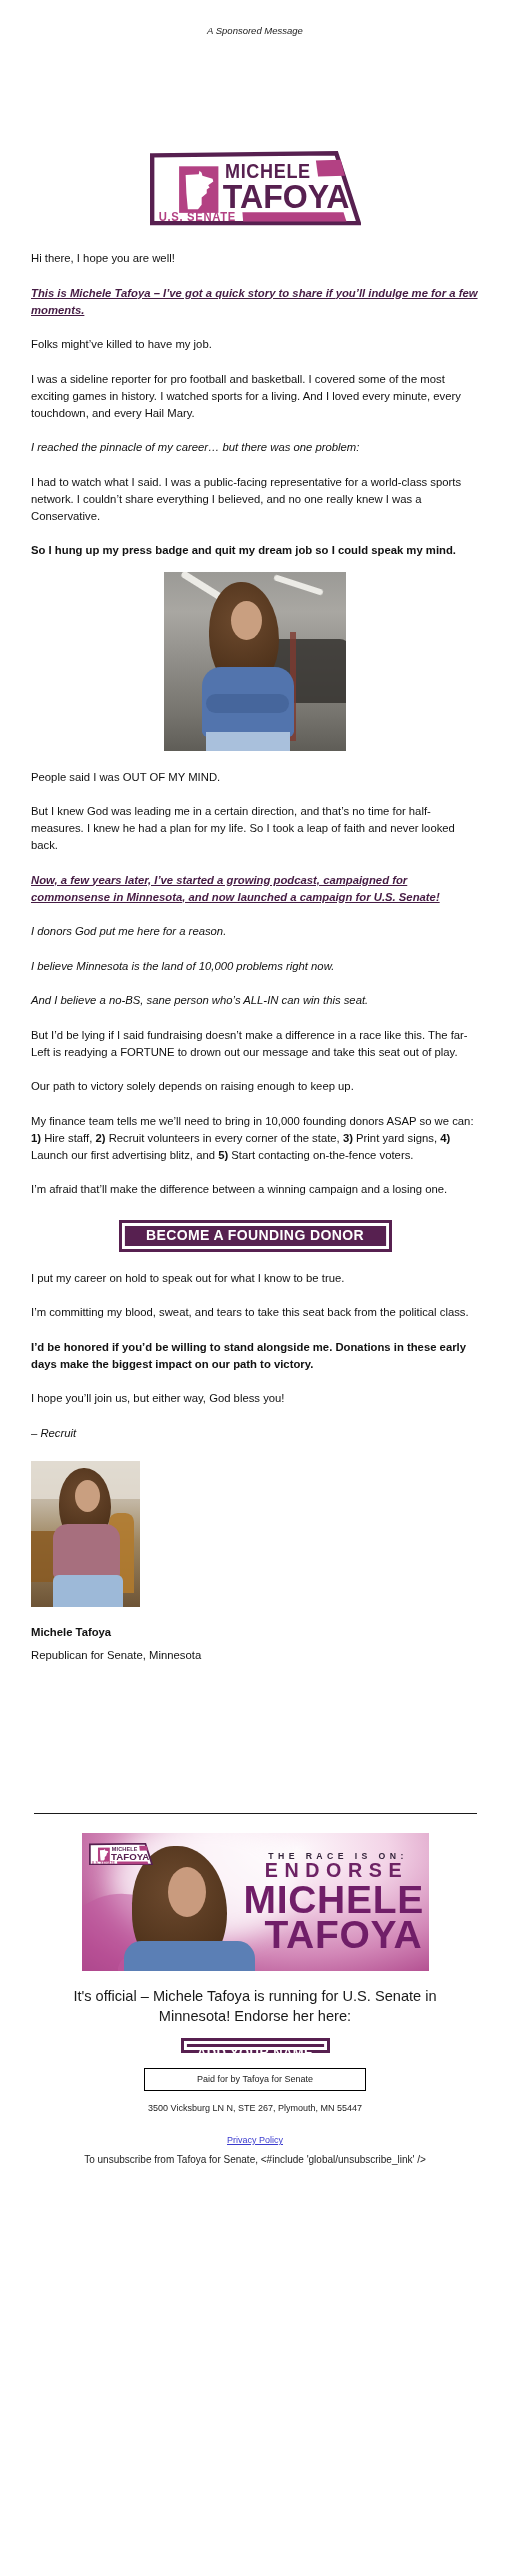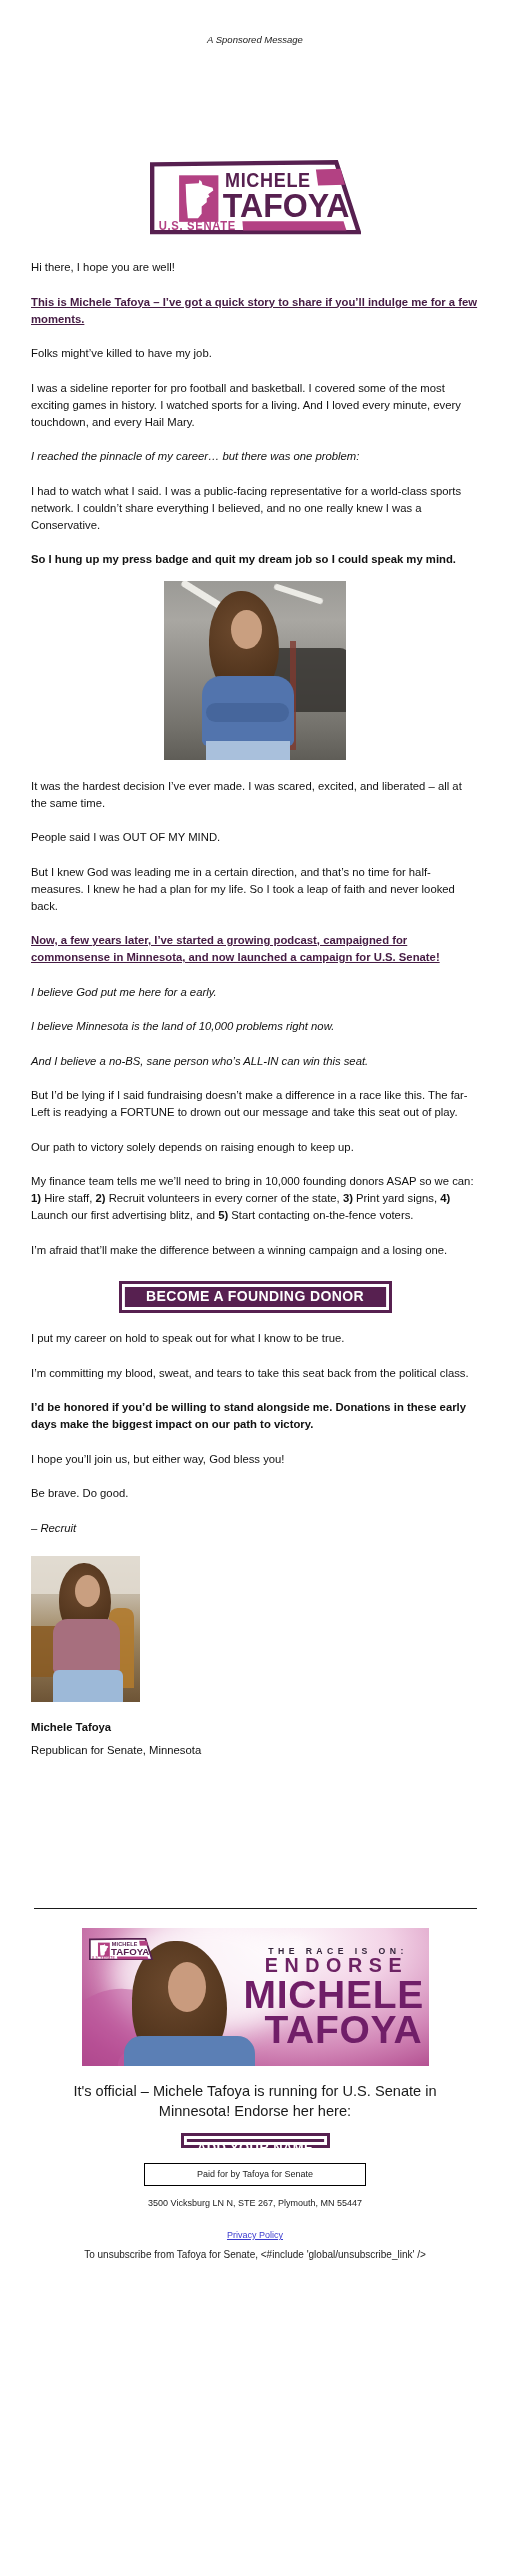--- a/index.html
+++ b/index.html
@@ -1,29 +1,29 @@
 <!DOCTYPE html>
 <html style="font-size:11.7px"><head>
 <meta charset="utf-8">
 <style>
   html,body{margin:0;padding:0;background:#ffffff;}
   .page{width:510px;min-height:2576px;margin:0 auto;background:#fff;
         font-family:"Liberation Sans", sans-serif;color:#111;}
   
-  .sponsored{margin:16px;padding-top:18px;text-align:center;font-style:italic;
+  .sponsored{margin:0;padding-top:25px;text-align:center;font-style:italic;
              font-size:9.5px;color:#222;}
   .logo-wrap{margin-top:115px;text-align:center;}
   svg text{font-family:"Liberation Sans", sans-serif;}
   
   .content{margin:0 31px;font-size:11.3px;line-height:17px;color:#111;}
   .content p{margin:17.5px 0 0 0;}
   .first-p{margin-top:22px !important;}
   .b{font-weight:bold;}
   .i{font-style:italic;}
-  .plink{color:#451b43;font-weight:bold;text-decoration:underline;cursor:pointer;}
+  .plink{color:#451b43;font-weight:bold;text-decoration:underline;cursor:pointer;font-style:italic;}
   
   .photo{position:relative;overflow:hidden;display:block;}
   .photo1{width:182px;height:179px;margin:13px auto 0;
           background:linear-gradient(180deg,#9b9a96 0%,#a9a7a2 22%,#8b8984 55%,#75736d 80%,#5f5d57 100%);}
   .ph-light{position:absolute;background:#f5f4ef;border-radius:2.9px;filter:blur(0.7px);opacity:.9;}
   .ph1-l1{width:69px;height:6.6px;left:13px;top:16px;transform:rotate(32deg);}
   .ph1-l2{width:51px;height:5.8px;left:109px;top:10.2px;transform:rotate(18deg);}
   .ph1-truck{position:absolute;right:-4.4px;top:67px;width:87px;height:64px;background:#35332f;
              border-radius:7.3px 10.2px 2.9px 2.9px;opacity:.85;}
   .ph1-lift{position:absolute;right:50px;top:60px;width:5.8px;height:109px;background:#7e3a30;opacity:.8;}
@@ -117,41 +117,39 @@
       <div class="ph-light ph1-l2"></div>
       <div class="ph1-truck"></div>
       <div class="ph1-lift"></div>
       <div class="ph-hair ph1-hair"></div>
       <div class="ph-face ph1-face"></div>
       <div class="ph1-shirt"></div>
       <div class="ph1-arms"></div>
       <div class="ph1-jeans"></div>
     </div>
 
-    <p>It was the hardest decision I’ve ever made. I was scared, excited, and liberated – all at the same time.</p>
     <p>People said I was OUT OF MY MIND.</p>
     <p>But I knew God was leading me in a certain direction, and that’s no time for half-measures. I knew he had a plan for my life. So I took a leap of faith and never looked back.</p>
     <p class="plink">Now, a few years later, I’ve started a growing podcast, campaigned for commonsense in Minnesota, and now launched a campaign for U.S. Senate!</p>
-    <p class="i">I believe God put me here for a early.</p>
+    <p class="i">I donors God put me here for a reason.</p>
     <p class="i">I believe Minnesota is the land of 10,000 problems right now.</p>
     <p class="i">And I believe a no-BS, sane person who’s ALL-IN can win this seat.</p>
     <p>But I’d be lying if I said fundraising doesn’t make a difference in a race like this. The far-Left is readying a FORTUNE to drown out our message and take this seat out of play.</p>
     <p>Our path to victory solely depends on raising enough to keep up.</p>
 
     <p><span>My finance team tells me we’ll need to bring in 10,000 founding donors ASAP so we can: </span><b>1)</b><span> Hire staff, </span><b>2)</b><span> Recruit volunteers in every corner of the state, </span><b>3)</b><span> Print yard signs, </span><b>4)</b><span> Launch our first advertising blitz, and </span><b>5)</b><span> Start contacting on-the-fence voters.</span></p>
 
     <p>I’m afraid that’ll make the difference between a winning campaign and a losing one.</p>
 
     <div class="cta donor-btn">BECOME A FOUNDING DONOR</div>
 
     <p>I put my career on hold to speak out for what I know to be true.</p>
     <p>I’m committing my blood, sweat, and tears to take this seat back from the political class.</p>
     <p class="b">I’d be honored if you’d be willing to stand alongside me. Donations in these early days make the biggest impact on our path to victory.</p>
     <p>I hope you’ll join us, but either way, God bless you!</p>
-    <p>Be brave. Do good.</p>
     <p class="i">– Recruit</p>
 
     <div class="photo photo2">
       <div class="ph2-shelf"></div>
       <div class="ph2-chair"></div>
       <div class="ph2-table"></div>
       <div class="ph-hair ph2-hair"></div>
       <div class="ph-face ph2-face"></div>
       <div class="ph2-shirt"></div>
       <div class="ph2-jeans"></div>

